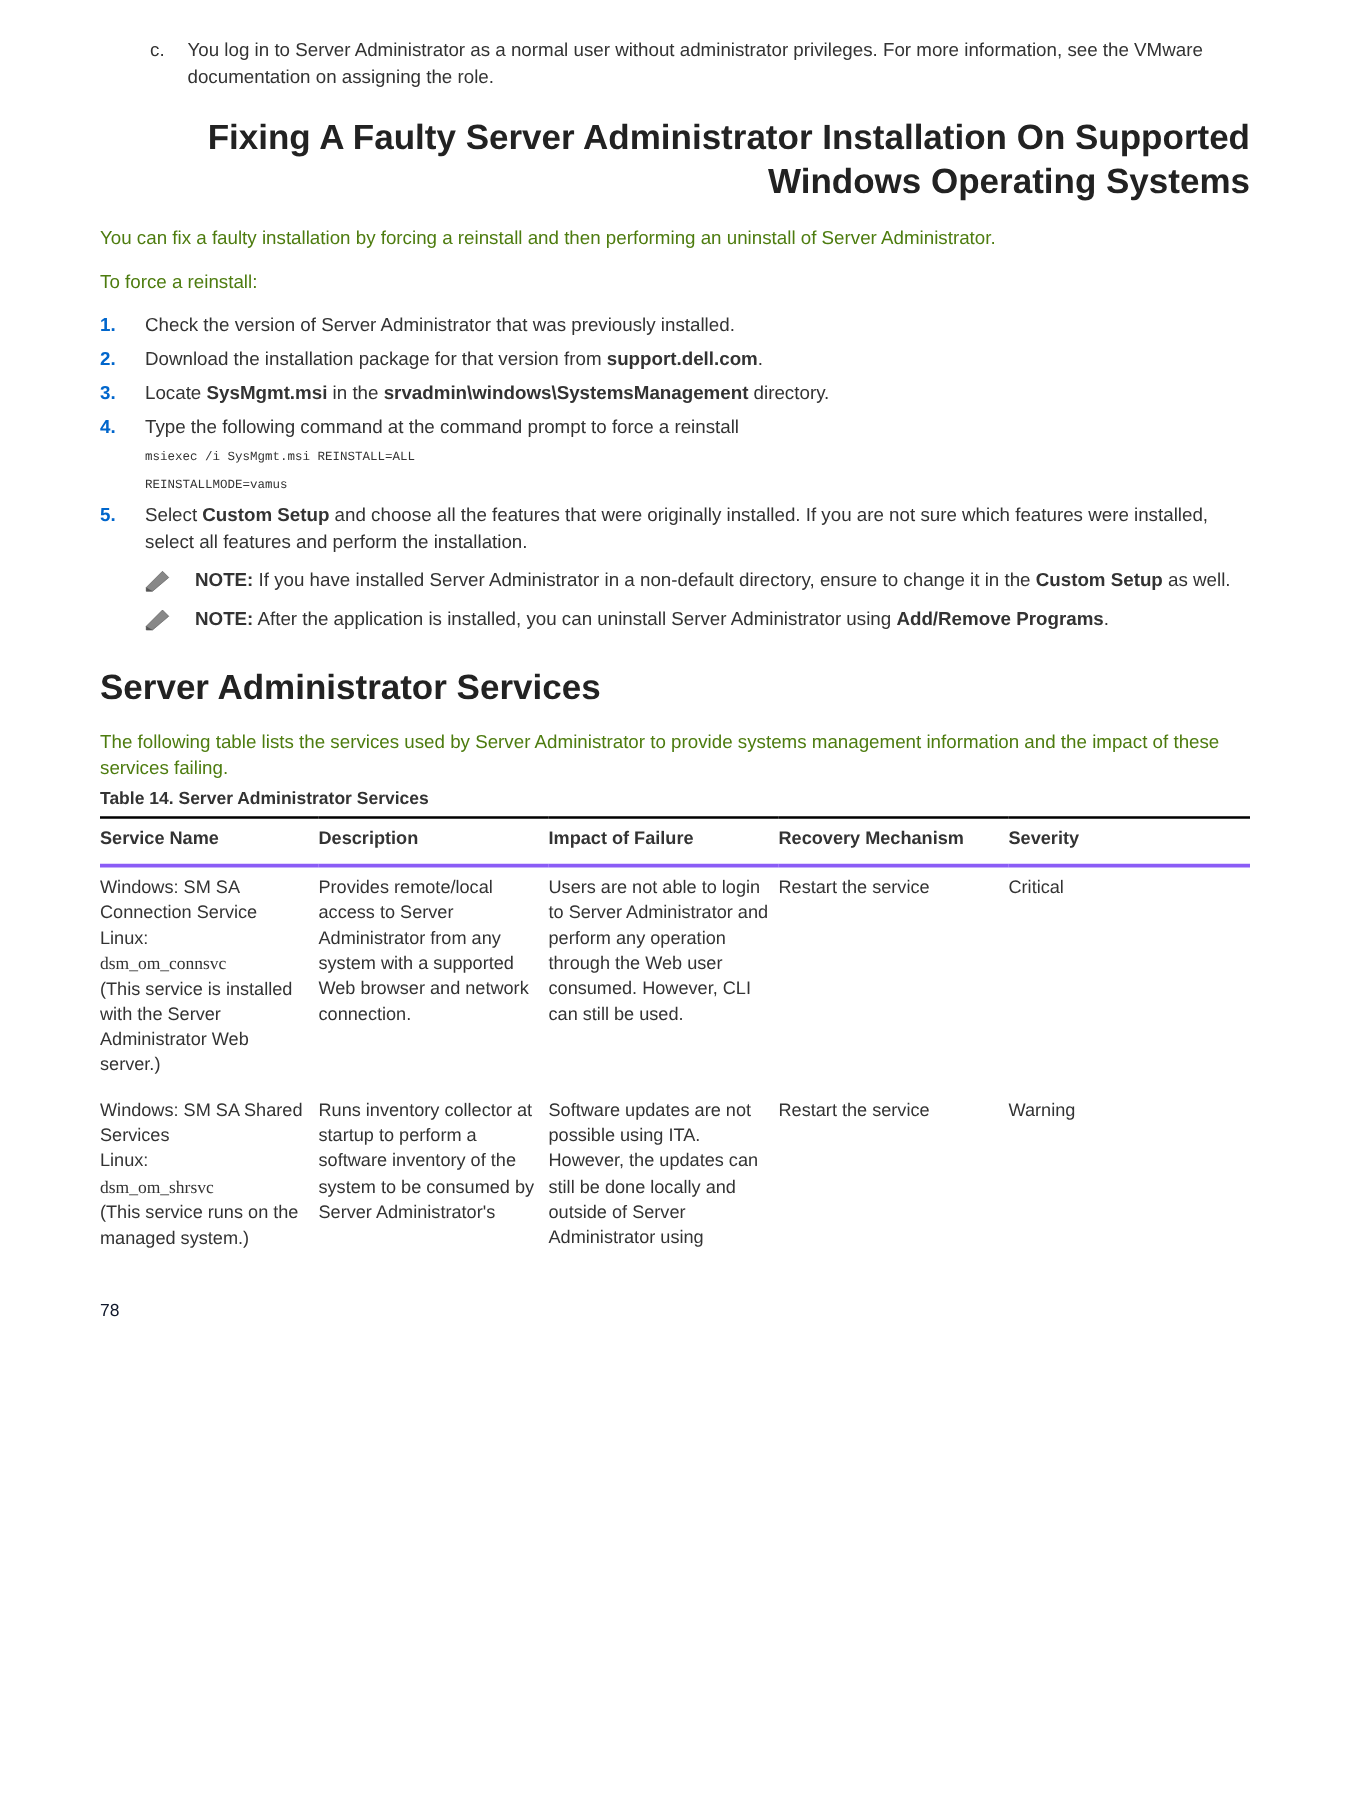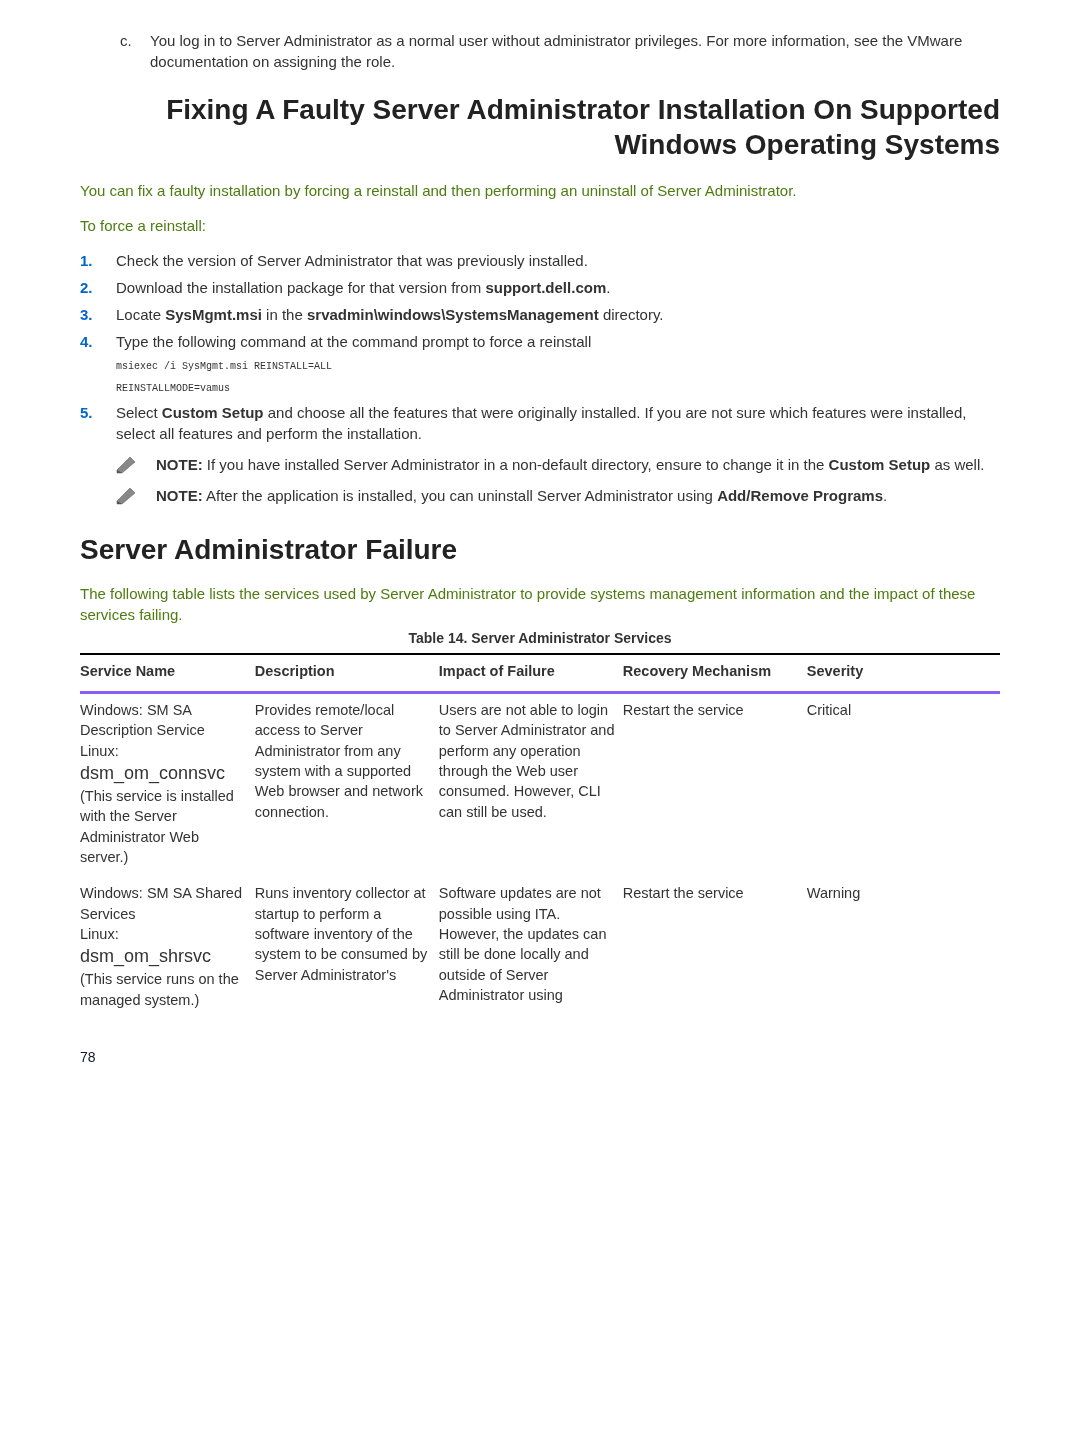--- a/index.html
+++ b/index.html
@@ -43,22 +43,22 @@
     margin-bottom: 6px;
   }
   ol.numbered li .num {
     width: 36px;
     flex-shrink: 0;
     font-weight: bold;
     color: #0066cc;
   }
   .step-block { flex: 1; }
   code.mono, span.mono {
-    font-family: Liberation Sans, sans-serif;
-    font-size: 18px;
+    font-family: Liberation Serif, serif;
+    font-size: 14px;
   }
   code.cmd {
     display: block;
     font-family: "Courier New", monospace;
     font-size: 10px;
     margin: 8px 0 0 0;
   }
   .note-row {
     display: flex;
     margin: 10px 0 0 36px;
@@ -66,21 +66,21 @@
     gap: 12px;
   }
   .note-icon {
     width: 20px;
     height: 18px;
     flex-shrink: 0;
     margin-right: 8px;
     margin-top: 2px;
   }
   .note-icon svg { width: 20px; height: 18px; }
-  .table-caption { font-weight: bold; font-size: 14px; margin-bottom: 4px; text-align: center; }
+  .table-caption { font-weight: bold; font-size: 14px; margin-bottom: 4px; }
   table {
     width: 100%;
     border-collapse: collapse;
     font-size: 14.5px;
   }
   table th {
     text-align: left;
     border-top: 2px solid #000;
     border-bottom: 3px solid #8b5cf6;
     padding: 6px 6px 10px 0;
@@ -160,39 +160,39 @@
             </svg>
         </span>
         <div>
           <b>NOTE:</b><span> After the application is installed, you can uninstall Server Administrator using </span><b>Add/Remove Programs</b><span>.</span>
         </div>
       </div>
     </div>
   </li>
 </ol>
 
-<h1 class="section">Server Administrator Failure</h1>
+<h1 class="section">Server Administrator Services</h1>
 
 <p class="body-text" style="margin-bottom:4px">The following table lists the services used by Server Administrator to provide systems management information and the impact of these services failing.</p>
 <p class="table-caption">Table 14. Server Administrator Services</p>
 
 <table>
   <thead>
     <tr>
       <th style="width:19%">Service Name</th>
       <th style="width:20%">Description</th>
       <th style="width:20%">Impact of Failure</th>
       <th style="width:20%">Recovery Mechanism</th>
       <th>Severity</th>
     </tr>
   </thead>
   <tbody>
     <tr class="divider">
       <td>
-        <span>Windows: SM SA Description Service</span><br>
+        <span>Windows: SM SA Connection Service</span><br>
         <span>Linux:</span><br>
         <span class="mono">dsm_om_connsvc</span><br>
         <span>(This service is installed with the Server Administrator Web server.)</span>
       </td>
       <td>Provides remote/local access to Server Administrator from any system with a supported Web browser and network connection.</td>
       <td>Users are not able to login to Server Administrator and perform any operation through the Web user consumed. However, CLI can still be used.</td>
       <td>Restart the service</td>
       <td>Critical</td>
     </tr>
     <tr>

